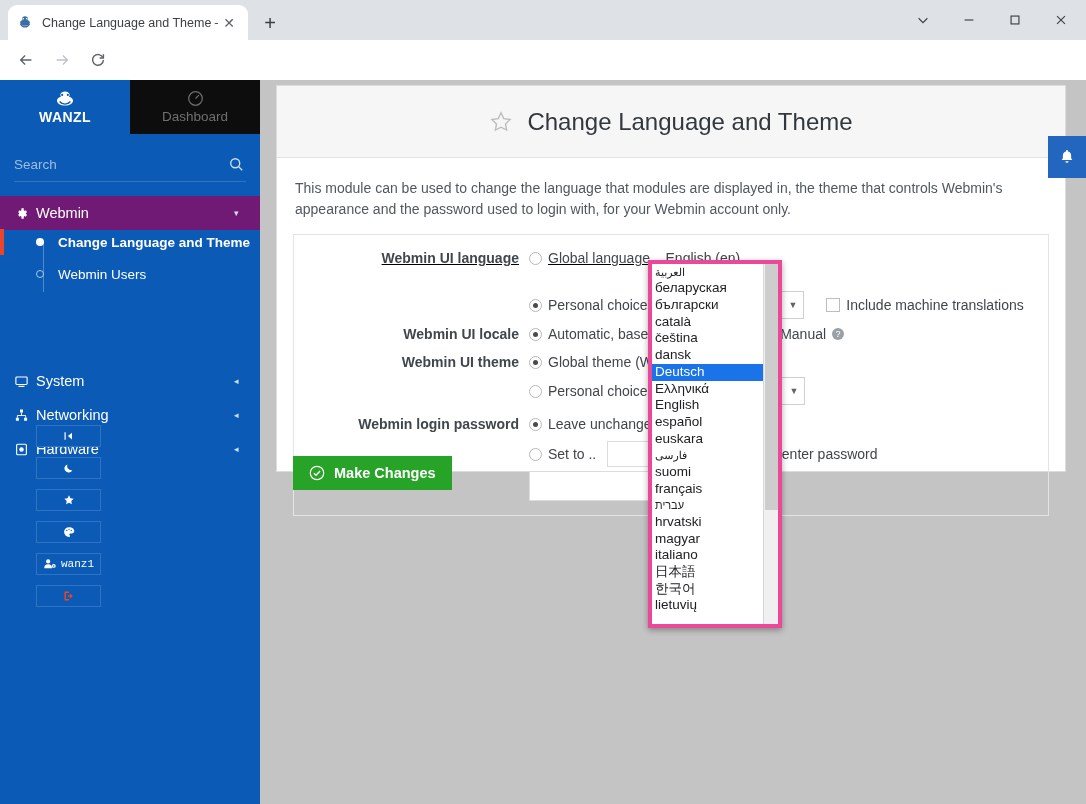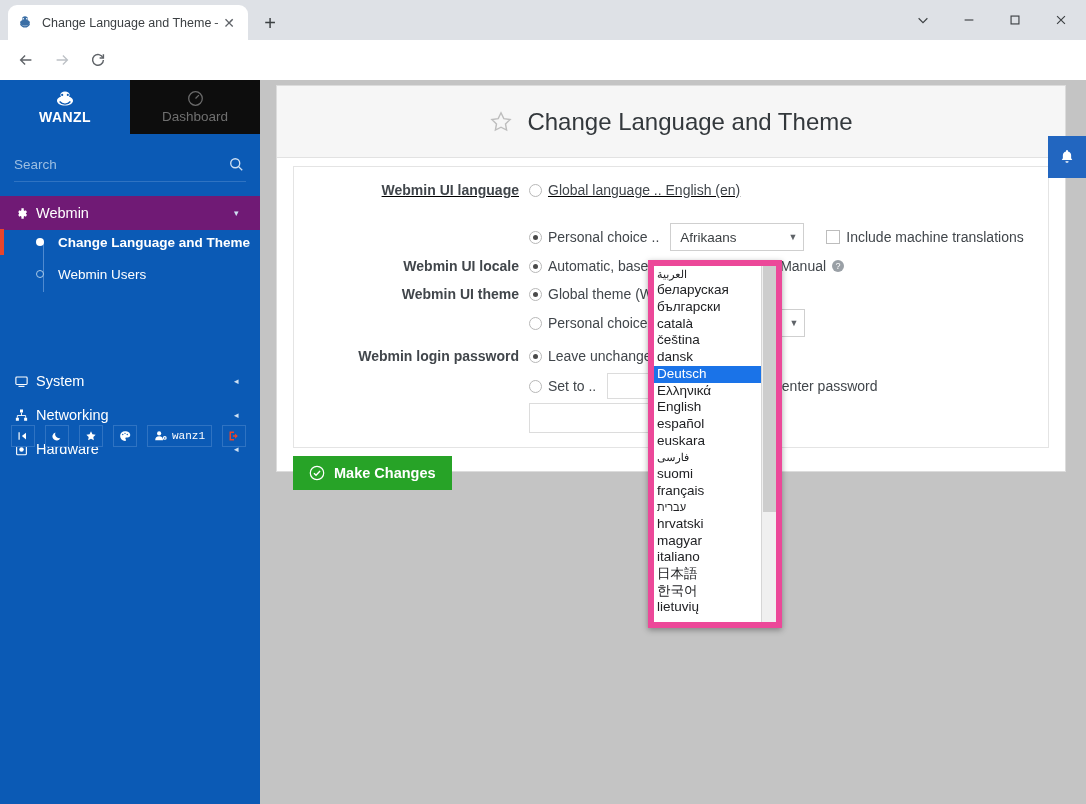--- a/index.html
+++ b/index.html
@@ -150,21 +150,21 @@
   #nav-sub-users { top:181px; }
   #nav-sub-users .bullet {
     background:transparent; border:1.5px solid #a9c9e8;
   }
   #nav-sub-connector {
     position:absolute; left:43px; top:162px; width:1px; height:50px;
     background:#4f8ad0;
   }
 
   #sidebar-footer {
-    position:absolute; left:11px; top:345px; display:flex; gap:10px;
+    position:absolute; left:36px; top:345px; display:flex; gap:10px;flex-direction:column;
   }
   .sf-btn {
     height:22px; min-width:22px; padding:0 5px;
     border:1px solid #2f73c2; background:#0b5ab5;
     display:flex; align-items:center; justify-content:center;
     color:#fff; cursor:pointer; font-size:11px;
   }
   #sf-user { padding:0 6px; gap:4px; font-family:"Liberation Mono", monospace; font-size:11px; }
   #sf-logout { color:#e8452b; }
 
@@ -226,21 +226,21 @@
   #btn-make-changes {
     position:absolute; left:16px; top:330px;
     background:#27a327; color:#fff; border:0; cursor:pointer;
     padding:9px 16px; font-size:14.5px; font-weight:bold;
     font-family:inherit; display:flex; align-items:center; gap:9px;margin-top:40px;
   }
 
   
   #dropdown-popup {
     position:absolute; left:648px; top:180px; width:134px; height:368px;
-    background:#fff; border:6px solid #ec4899;
+    background:#fff; border:4px solid #ec4899;
     box-shadow:0 2px 6px rgba(0,0,0,.35);
     overflow:hidden; z-index:40;
   }
   #dropdown-list {
     position:absolute; left:0; top:-17px; width:118px;
   }
   .dd-item {
     height:16.7px; line-height:16.7px; font-size:13.5px;
     padding-left:3px; color:#202124; white-space:nowrap; cursor:pointer;
   }
@@ -507,20 +507,21 @@
 
     <div id="content-header">
       <span id="fav-star">
         <svg viewBox="0 0 24 24" width="24" height="24">
             <path d="M12 2.8l2.8 5.8 6.3.9-4.6 4.4 1.1 6.2L12 17.2l-5.6 2.9 1.1-6.2-4.6-4.4 6.3-.9z" stroke="#bdbdbd" stroke-width="1.4" fill="none"></path>
           </svg>
       </span>
       <h1 id="page-title">Change Language and Theme</h1>
     </div>
 
+    <p id="intro">This module can be used to change the language that modules are displayed in, the theme that controls Webmin's appearance and the password used to login with, for your Webmin account only.</p>
 
     <div id="form-box">
 
       <div class="frow" style="margin-bottom:20px;text-decoration:underline;">
         <div class="flabel">Webmin UI language</div>
         <div class="fopts">
           <span class="radio"></span>
           <span class="ftext">Global language .. English (en)</span>
         </div>
       </div>

